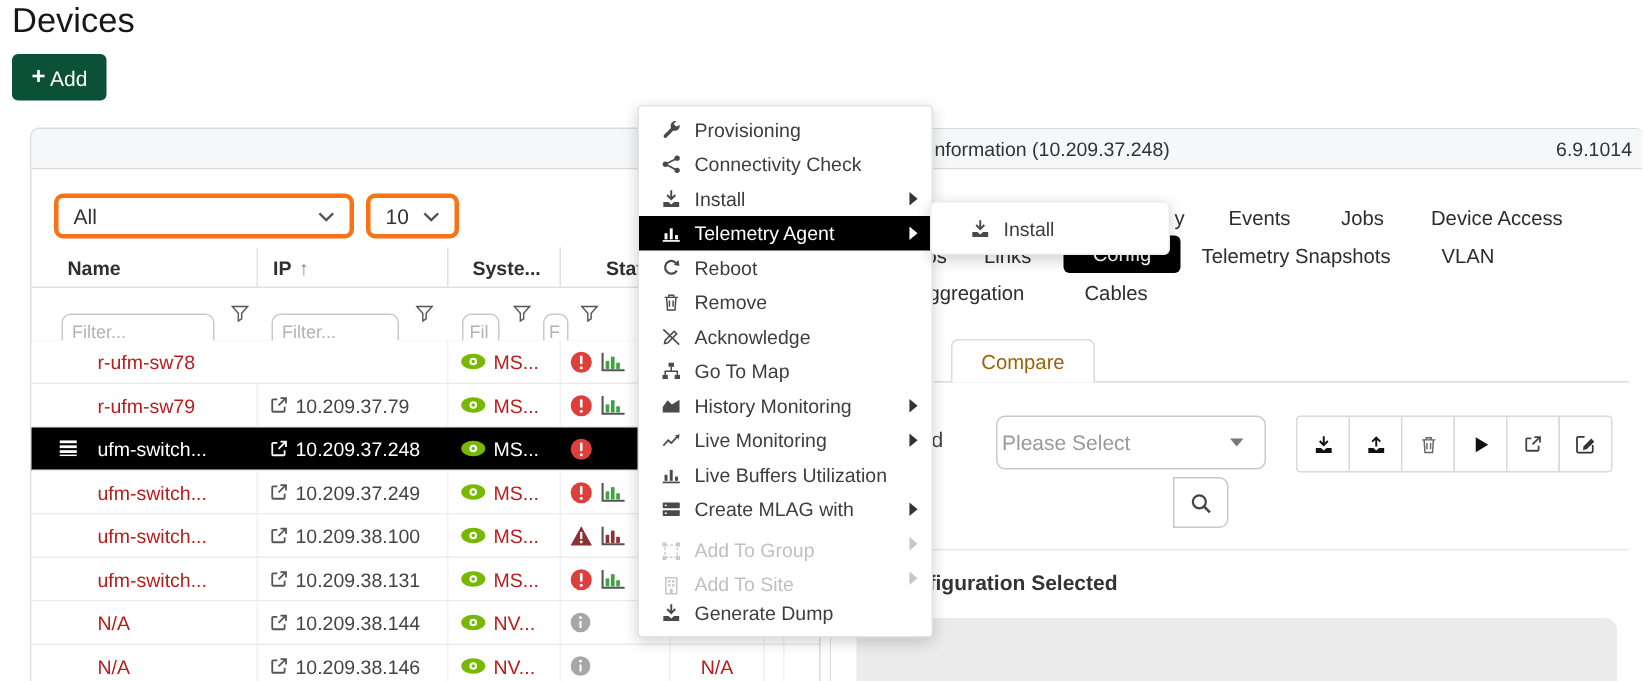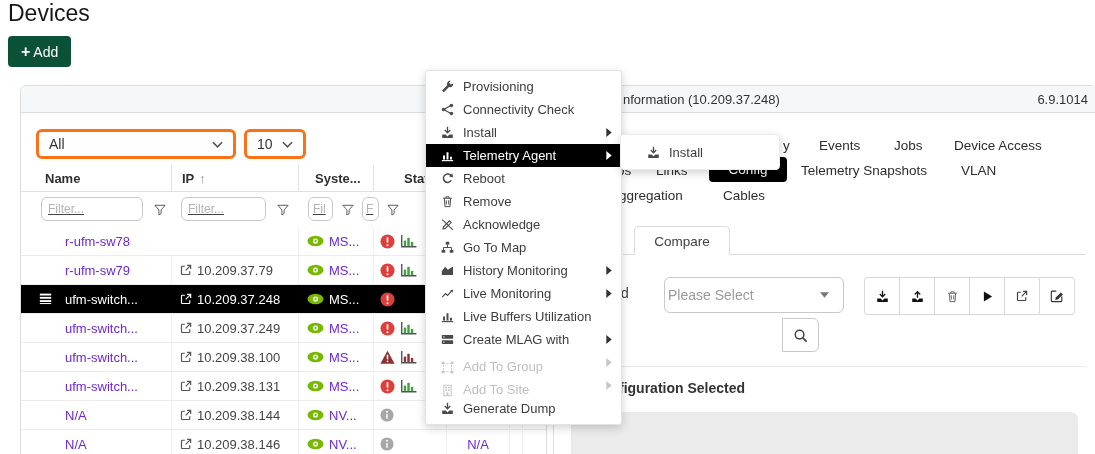--- a/index.html
+++ b/index.html
@@ -28,26 +28,26 @@
   #tbody{position:absolute;left:0;top:141px;width:100%;}
   .hcell{position:absolute;top:0;height:26px;display:flex;align-items:center;font-size:13px;font-weight:bold;color:#2f2f2f;box-sizing:border-box;}
   .hsep{border-left:1px solid #e2e2e2;}
   .col-name{left:0;width:150px;}
   .col-ip{left:150px;width:127px;}
   .col-sys{left:277px;width:75px;}
   .col-status{left:352px;width:73px;}
   .col-extra{left:425px;width:63px;}
   .col-e1{left:488px;width:13px;}
   .col-e2{left:501px;width:24px;}
-  .filter-input{position:absolute;top:6px;height:24px;border:1px solid #c9c9c9;border-radius:6px;font-size:12px;
-                padding:0 6px;box-sizing:border-box;color:#444;font-family:"Liberation Sans",sans-serif;outline:none;text-decoration:underline;}
+  .filter-input{position:absolute;top:18px;height:24px;border:1px solid #c9c9c9;border-radius:6px;font-size:12px;
+                padding:0 6px;box-sizing:border-box;color:#444;font-family:"Liberation Sans",sans-serif;outline:none;}
   .filter-input::placeholder{color:#b3b3b3;}
   .funnel{position:absolute;top:11px;color:#555;cursor:pointer;}
   .trow{position:relative;height:28px;border-bottom:1px solid #ececec;cursor:pointer;background:#fff;}
-  .trow .cell{position:absolute;top:0;height:28px;display:flex;align-items:center;font-size:13px;color:#6d28d9;box-sizing:border-box;}
+  .trow .cell{position:absolute;top:0;height:28px;display:flex;align-items:center;font-size:13px;color:#b91c1c;box-sizing:border-box;}
   .trow .cell + .cell{border-left:1px solid #f1f1f1;}
   .trow.selected{background:#000;}
   .trow.selected .cell{color:#fff;border-left-color:transparent;}
   .cell.name{padding-left:44px;}
   .cell.ip{padding-left:8px;gap:5px;color:#444;}
   .cell.sys{padding-left:8px;gap:5px;}
   .cell.status{padding-left:6px;gap:5px;}
   .cell.extra{justify-content:center;}
   .rowlist-icon{position:absolute;left:18px;top:7px;color:#fff;}
   .extlink{color:#555;display:flex;}
@@ -67,21 +67,21 @@
   #sub-menu .menu-item{height:34px;padding-left:24px;width:100%;}
   
   .frag{position:absolute;font-size:13.5px;color:#2d2d2d;white-space:nowrap;cursor:pointer;}
   #config-tab-pill{position:absolute;left:155px;top:71px;width:78px;height:25px;background:#000;color:#fff;
                    border-radius:4px;display:flex;align-items:center;justify-content:center;font-size:13.5px;cursor:pointer;}
   #rp-title{position:absolute;left:69px;top:6px;font-size:13px;color:#333;white-space:nowrap;}
   #rp-version{position:absolute;right:8px;top:6px;font-size:13px;color:#333;}
   #subtab-line{position:absolute;left:69px;right:10px;top:168px;height:1px;background:#dcdcdc;}
   #tab-compare{position:absolute;left:80px;top:140px;width:94px;height:28px;border:1px solid #dcdcdc;border-bottom:none;
                border-radius:5px 5px 0 0;background:#fff;display:flex;align-items:center;justify-content:center;
-               font-size:13.5px;color:#404040;cursor:pointer;}
+               font-size:13.5px;color:#a16207;cursor:pointer;}
   #cfg-label-frag{position:absolute;left:67px;top:199px;font-size:14px;color:#444;}
   #please-select{position:absolute;left:110px;top:191px;width:180px;height:36px;border:1px solid #c9c9c9;border-radius:6px;
                  display:flex;align-items:center;justify-content:space-between;padding:0 14px 0 3px;box-sizing:border-box;
                  font-size:14px;color:#9a9a9a;cursor:pointer;background:#fff;}
   #cfg-toolbar{position:absolute;left:310px;top:191px;display:flex;}
   .tb-btn{width:36px;height:38px;border:1px solid #d9d9d9;background:#fff;margin-left:-1px;display:flex;
           align-items:center;justify-content:center;cursor:pointer;padding:0;}
   .tb-btn:first-child{margin-left:0;border-radius:3px 0 0 3px;}
   .tb-btn:last-child{border-radius:0 3px 3px 0;}
   #search-input{position:absolute;left:110px;top:232px;width:119px;height:34px;border:1px solid #c9c9c9;

